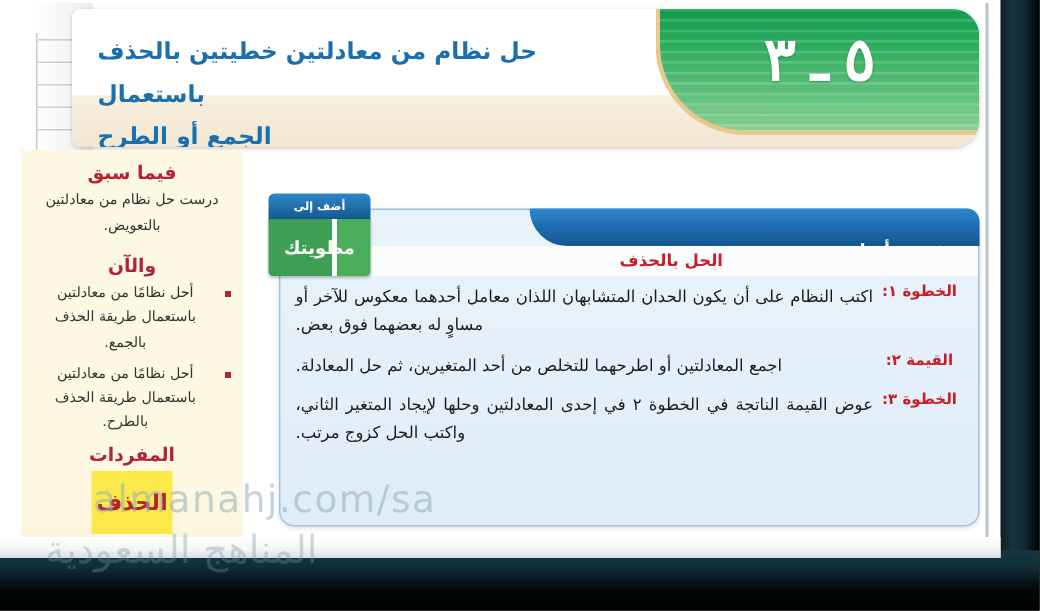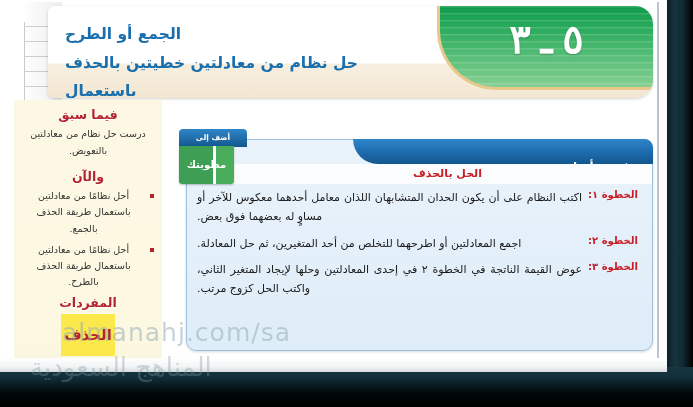--- a/index.html
+++ b/index.html
@@ -240,26 +240,26 @@
     border-radius: 4px 4px 0 0;
     color: #ffffff;
     font-size: 7.5px;
     font-weight: bold;
     text-align: center;
     line-height: 18px;
   }
   .fold-tab .green {
     position: absolute;
     left: 0; top: 17px;
-    width: 55px; height: 38px;
+    width: 68px; height: 38px;
     background:
       linear-gradient(to left, #49ad5c 0%, #49ad5c 33%, #ffffff 33%, #ffffff 38%, #3e9e53 38%, #3e9e53 100%);
     border-radius: 0 0 3px 3px;
     color: #ffffff;
-    font-size: 10px;
+    font-size: 12px;
     font-weight: bold;
     text-align: center;
     line-height: 38px;
     box-shadow: 0 1px 2px rgba(0,0,0,0.25);
   }
 
   
   .steps {
     position: absolute;
     right: 0; top: 48px;
@@ -341,22 +341,22 @@
       <div class="ring" style="top:79px"></div>
     </div>
     <div class="binding-shadow"></div>
 
     <div class="title-band">
       <div class="cream"></div>
       <div class="section-tab">
         <div class="section-number">٥ ـ ٣</div>
       </div>
       <div class="lesson-title">
+        <div>حل نظام من معادلتين خطيتين بالحذف باستعمال</div>
         <div>الجمع أو الطرح</div>
-        <div>حل نظام من معادلتين خطيتين بالحذف باستعمال</div>
       </div>
     </div>
 
     <div class="sidebar">
       <div class="sb-head">فيما سبق</div>
       <div class="sb-para">درست حل نظام من معادلتين بالتعويض.</div>
 
       <div class="sb-head" style="margin-top:10px">والآن</div>
       <ul class="sb-list">
         <li>أحل نظامًا من معادلتين باستعمال طريقة الحذف بالجمع.</li>
@@ -379,21 +379,21 @@
         <div class="blue">أضف إلى</div>
         <div class="green">مطويتك</div>
       </div>
 
       <div class="steps">
         <div class="step-row">
           <div class="step-label">الخطوة ١:</div>
           <div class="step-text">اكتب النظام على أن يكون الحدان المتشابهان اللذان معامل أحدهما معكوس للآخر أو مساوٍ له بعضهما فوق بعض.</div>
         </div>
         <div class="step-row">
-          <div class="step-label">الخطوة ٢:</div>
+          <div class="step-label">القيمة ٢:</div>
           <div class="step-text">اجمع المعادلتين أو اطرحهما للتخلص من أحد المتغيرين، ثم حل المعادلة.</div>
         </div>
         <div class="step-row">
           <div class="step-label">الخطوة ٣:</div>
           <div class="step-text">عوض القيمة الناتجة في الخطوة ٢ في إحدى المعادلتين وحلها لإيجاد المتغير الثاني، واكتب الحل كزوج مرتب.</div>
         </div>
       </div>
     </div>
 
     <div class="page-bottom-edge"></div>

